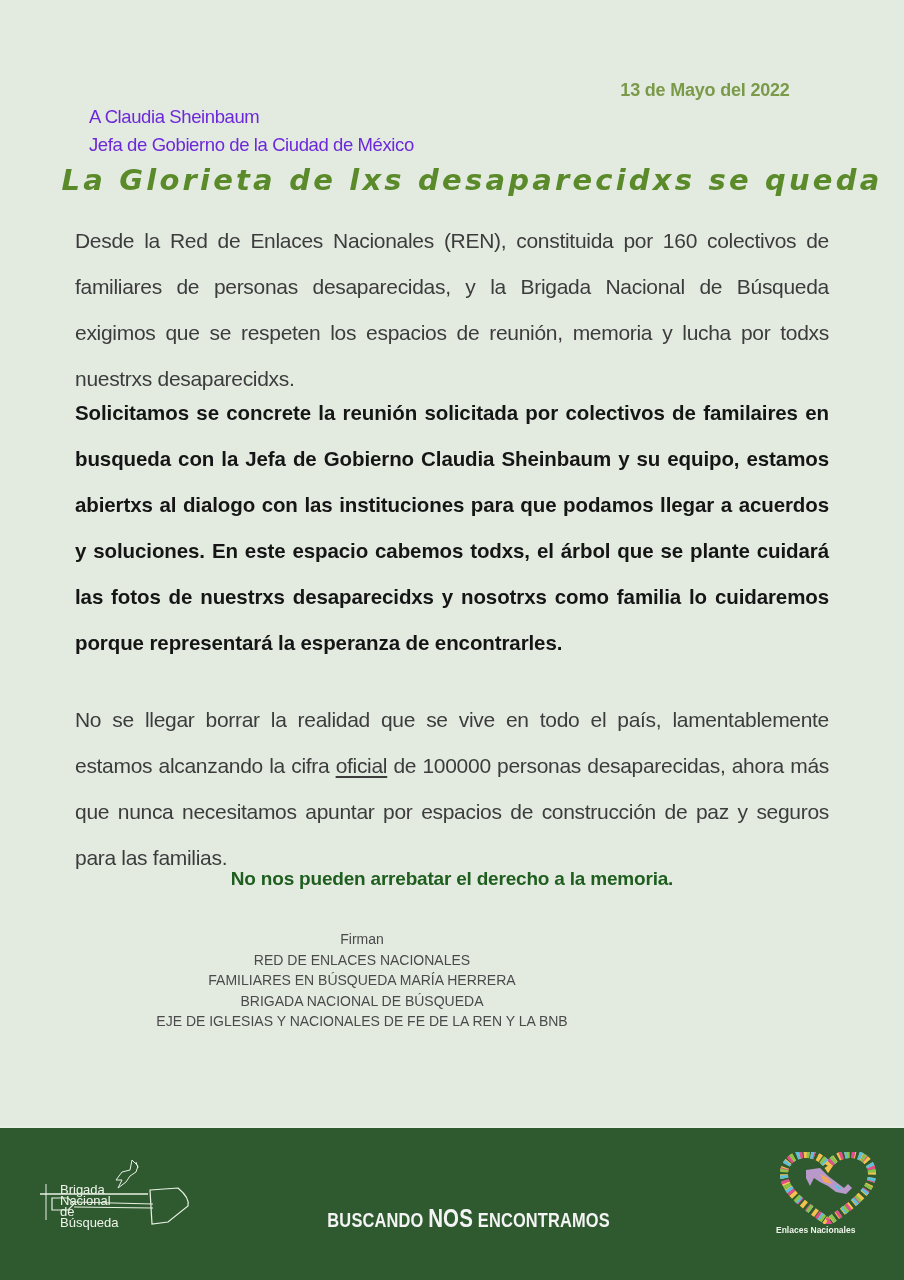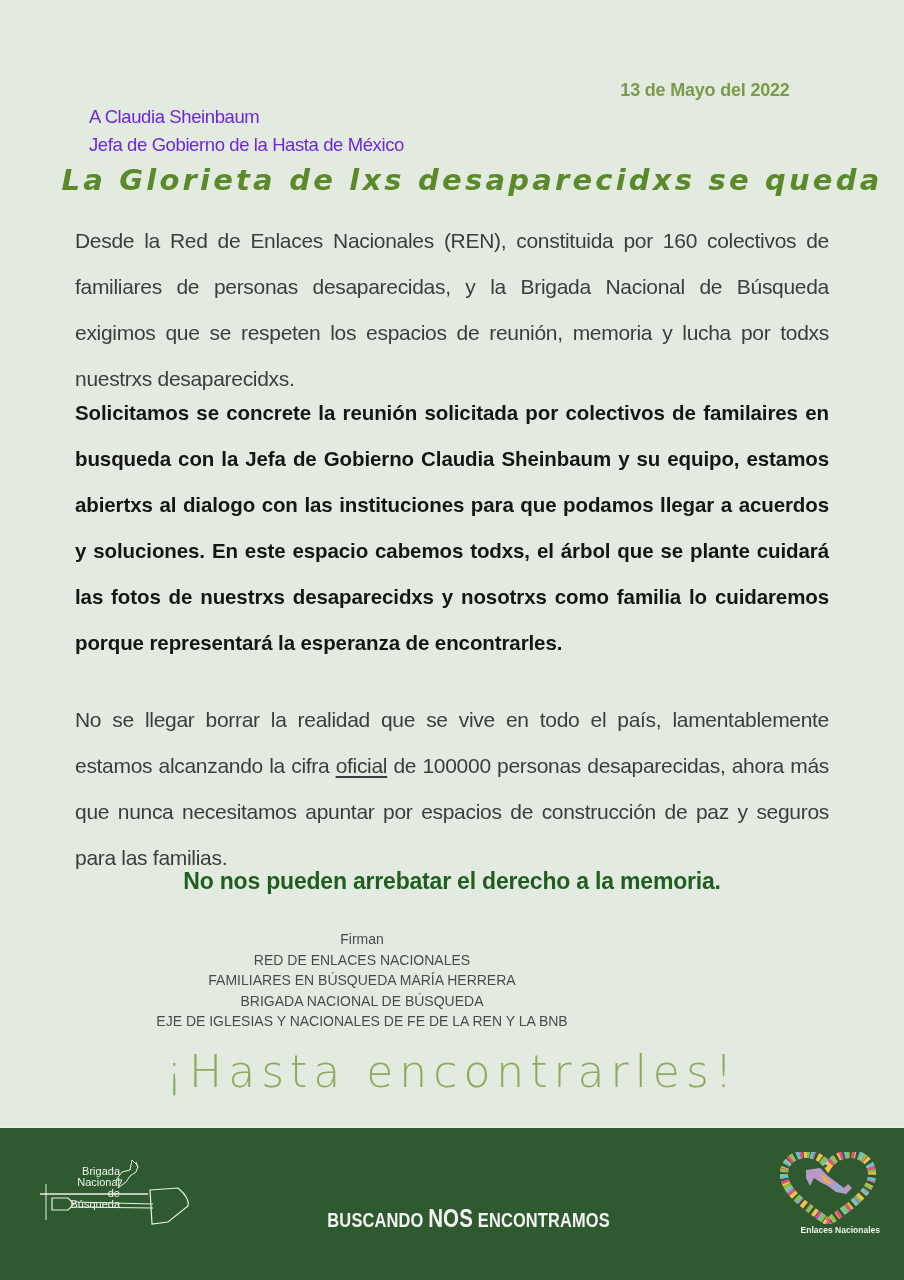--- a/index.html
+++ b/index.html
@@ -38,21 +38,21 @@
       color: #3c3c3c;
       font-family: "Liberation Sans", sans-serif;
       letter-spacing: -0.3px;
     }
     .p1 { top: 218px; }
     .p2 { top: 390px; color: #151515; font-weight: bold; font-size: 20.5px; letter-spacing: -0.1px; }
     .p3 { top: 697px; }
     .p3 u { text-decoration: underline; text-underline-offset: 3px; margin-top: 12px; }
     .slogan {
       position: absolute; left: 0; top: 868px; width: 904px; text-align: center;
-      color: #1f5e1f; font-weight: bold; font-size: 23px;
+      color: #1f5e1f; font-weight: bold; font-size: 19px;
       font-family: "Liberation Sans", sans-serif;
       letter-spacing: -0.2px;
     }
     .signers {
       position: absolute; left: 0; top: 929px; width: 724px; text-align: center;
       color: #4a4a4a; font-size: 14px; line-height: 20.5px;
       font-family: "Liberation Sans", sans-serif;
     }
     .closing {
       position: absolute; left: 0; top: 1046px; width: 904px; text-align: center;
@@ -67,59 +67,58 @@
     .footer-tagline {
       position: absolute; left: 300px; top: 76px; width: 304px; text-align: center;
       color: #f4f4f4; font-weight: bold; font-size: 20px;
       font-family: "Liberation Sans Narrow", "Liberation Sans", sans-serif;
       transform: scaleX(0.82); transform-origin: center;
       letter-spacing: 0.2px; white-space: nowrap;
     }
     .footer-tagline .big { font-size: 25px; }
     .logo-left { position: absolute; left: 38px; top: 30px; width: 160px; height: 70px; }
     .logo-left .lt {
-      position: absolute; left: 22px; top: 8px; color: #eef4ea;
-      font-size: 11px; line-height: 11px; text-align: right; width: 60px;
+      position: absolute; left: 22px; top: 26px; color: #eef4ea;
+      font-size: 13px; line-height: 11px; text-align: left; width: 60px;
     }
     .logo-right { position: absolute; left: 776px; top: 24px; width: 104px; height: 90px; }
     .logo-right .rt {
-      position: absolute; left: 0; top: 73px; width: 104px; text-align: right;
+      position: absolute; left: 0; top: 73px; width: 104px; text-align: left;
       color: #eef4ea; font-size: 8.5px; font-weight: bold;
     }
   </style>
 </head>
 <body>
 
 <div class="page">
   <div class="date">13 de Mayo del 2022</div>
 
   <div class="recipient">
     <div>A  Claudia Sheinbaum</div>
-    <div>Jefa de Gobierno de la Hasta de México</div>
+    <div>Jefa de Gobierno de la Ciudad de México</div>
   </div>
 
   <div class="title">La Glorieta de lxs desaparecidxs se queda</div>
 
   <div class="para p1">Desde la Red de Enlaces Nacionales (REN), constituida por 160 colectivos de familiares  de personas desaparecidas, y la Brigada Nacional de Búsqueda   exigimos que se respeten los espacios de reunión, memoria y lucha por todxs nuestrxs desaparecidxs.</div>
 
   <div class="para p2">Solicitamos se concrete la reunión solicitada por colectivos de familaires en busqueda con la Jefa de Gobierno Claudia Sheinbaum y su equipo, estamos abiertxs al dialogo con las instituciones para que podamos llegar a acuerdos y soluciones. En este espacio cabemos todxs, el árbol que se plante cuidará las fotos de nuestrxs desaparecidxs y nosotrxs como familia lo cuidaremos porque representará la esperanza de encontrarles.</div>
 
   <div class="para p3"><span>No se llegar borrar la realidad que se vive en todo el país, lamentablemente estamos alcanzando la cifra </span><u>oficial</u><span> de 100000 personas desaparecidas, ahora más que nunca necesitamos apuntar por espacios de construcción  de paz y seguros para las familias.</span></div>
 
   <div class="slogan">No nos pueden arrebatar el derecho a la memoria.</div>
 
   <div class="signers">
     <div>Firman</div>
     <div>RED DE ENLACES NACIONALES</div>
     <div>FAMILIARES EN BÚSQUEDA MARÍA HERRERA</div>
     <div>BRIGADA NACIONAL DE BÚSQUEDA</div>
     <div>EJE DE IGLESIAS Y NACIONALES DE FE DE LA REN Y LA BNB</div>
   </div>
 
-  <div class="closing">¡Hasta encontrarles!</div>
 </div>
 
 <div class="footer">
   <div class="logo-left">
     <div class="lt">
       <div>Brigada Nacional</div>
       <div>de Búsqueda</div>
     </div>
     <svg style="position:absolute;left:72px;top:0;" width="30" height="36" viewBox="0 0 30 36">
       <path d="M22 2 L20 12 L12 14 L6 22 L12 22 L8 30 L16 24 L20 18 L26 14 L28 8 Z" fill="none" stroke="#e8f0e4" stroke-width="1"></path>

